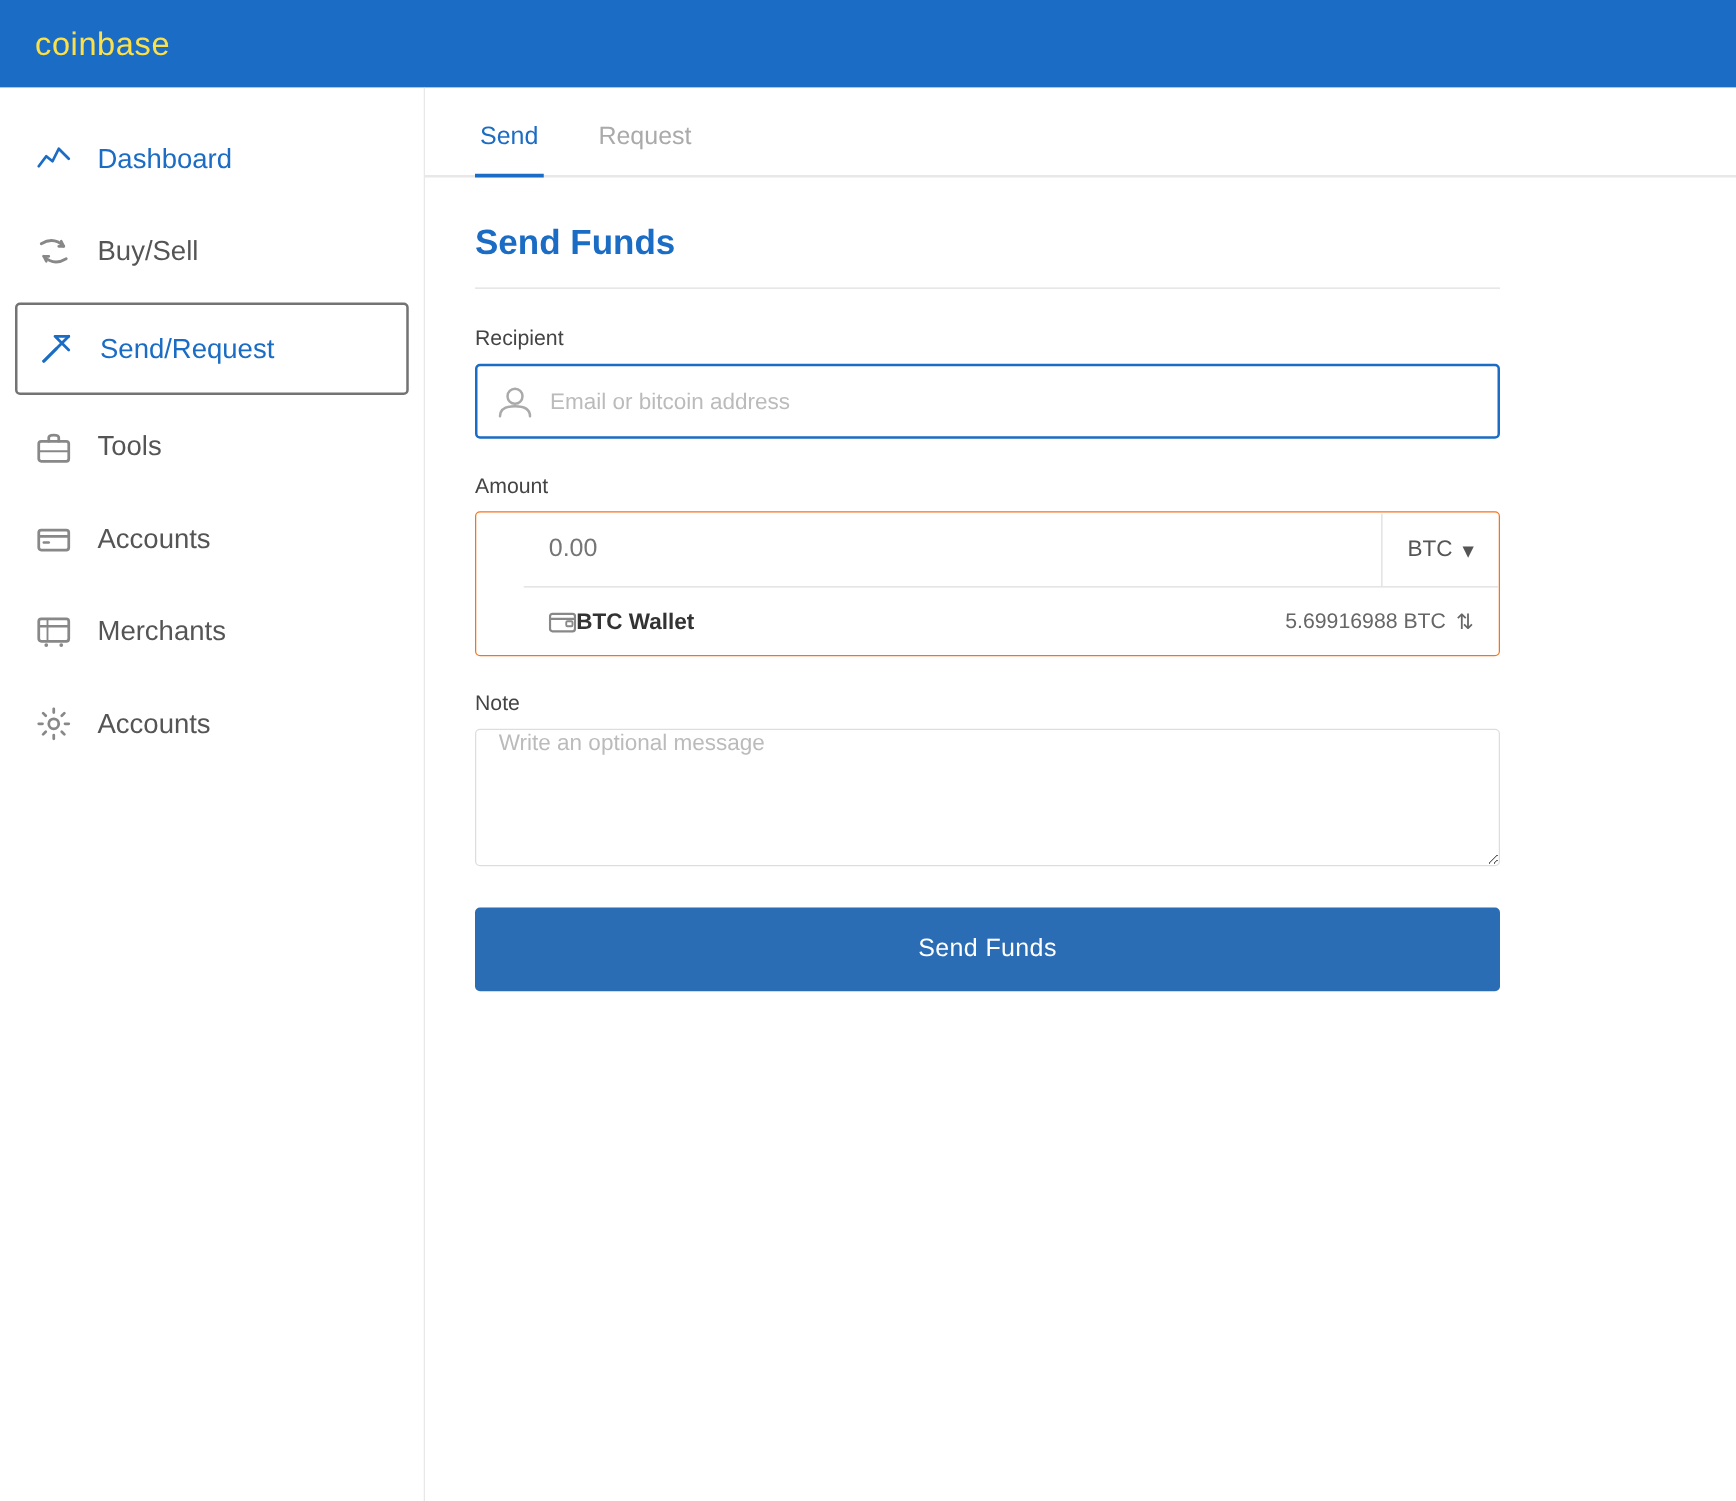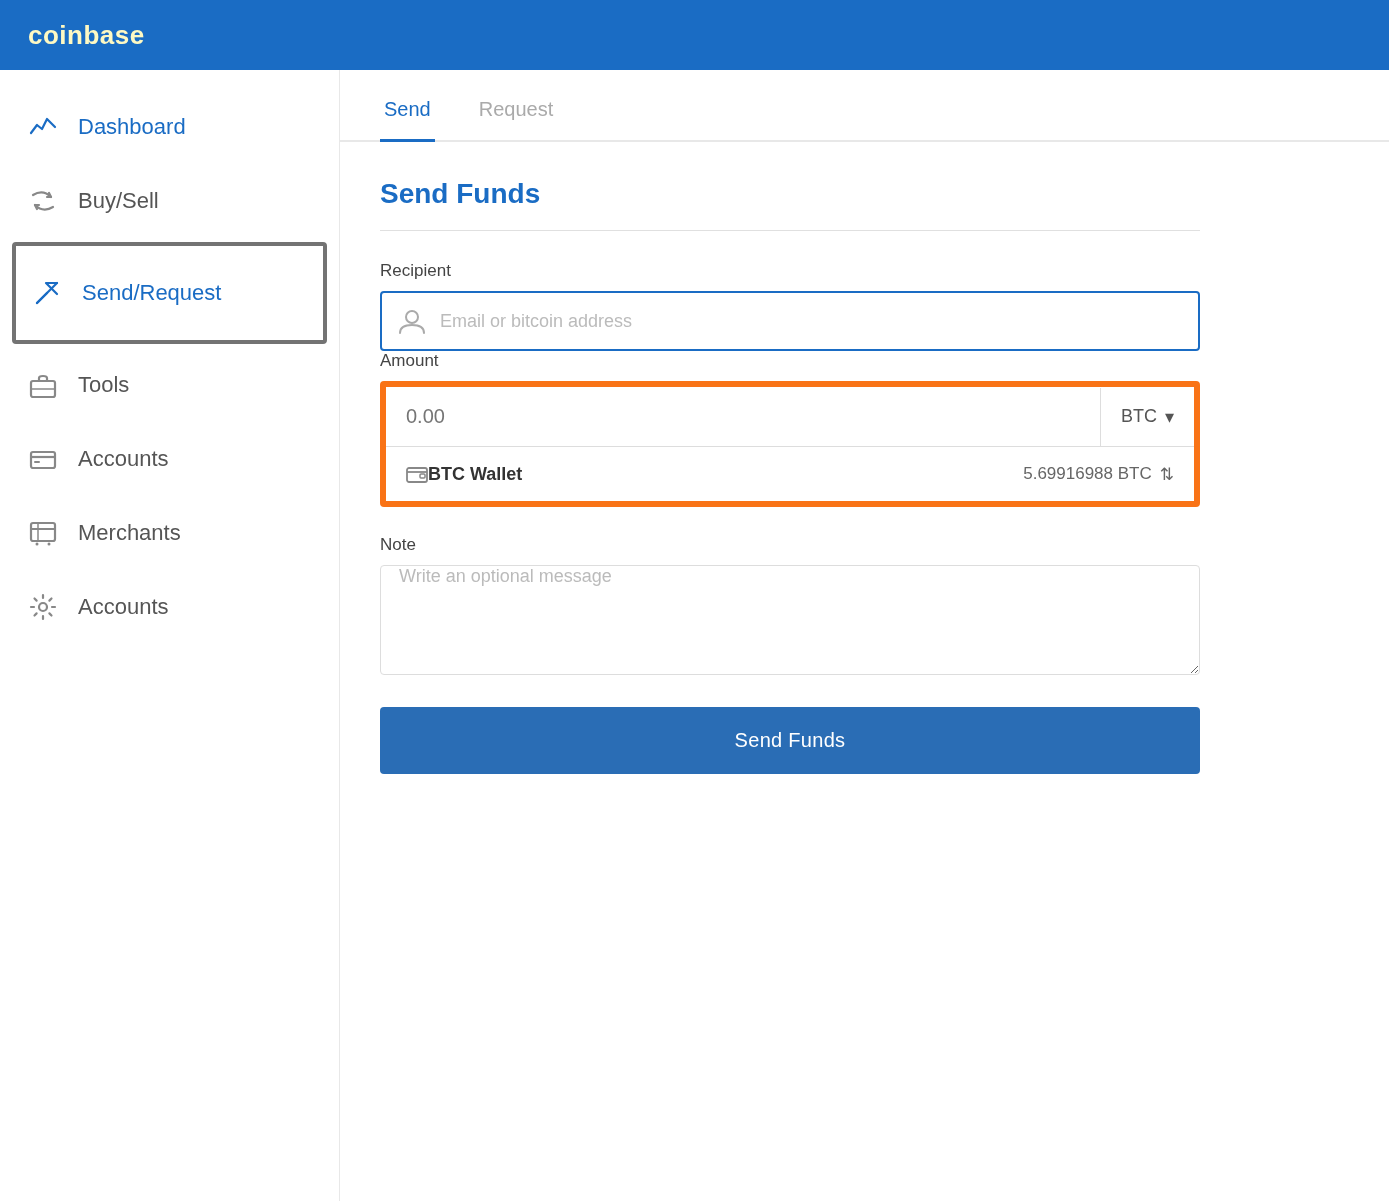--- a/index.html
+++ b/index.html
@@ -8,23 +8,23 @@
     
     .header {
       background: #1a6cc4;
       height: 70px;
       display: flex;
       align-items: center;
       padding: 0 28px;
       flex-shrink: 0;
     }
     .header-logo {
-      color: #fef9c3;
+      color: #fde047;
       font-size: 26px;
-      font-weight: 700;
+      font-weight: 400;
       letter-spacing: 0.5px;
     }
 
     
     .layout {
       display: flex;
       flex: 1;
       overflow: hidden;
     }
 
@@ -37,24 +37,24 @@
       padding: 20px 0;
     }
     .sidebar-item {
       display: flex;
       align-items: center;
       padding: 22px 28px;
       cursor: pointer;
       gap: 20px;
     }
     .sidebar-item.active {
-      border: 4px solid #737373;
+      border: 2px solid #737373;
       margin: 4px 12px;
       border-radius: 4px;
-      padding: 32px 16px;
+      padding: 20px 16px;
     }
     .sidebar-item-label {
       font-size: 22px;
       color: #555;
       font-weight: 400;
     }
     .sidebar-item.active .sidebar-item-label,
     .sidebar-item.nav-active .sidebar-item-label {
       color: #1a6cc4;
     }
@@ -124,44 +124,46 @@
       color: #444;
       margin-bottom: 10px;
       font-weight: 500;
     }
     .recipient-field {
       display: flex;
       align-items: center;
       border: 2px solid #1a6cc4;
       border-radius: 4px;
       padding: 14px 16px;
+      margin-bottom: 28px;
       gap: 14px;
     }
     .recipient-icon {
       color: #aaa;
       font-size: 24px;
       flex-shrink: 0;
     }
     .recipient-input {
       flex: 1;
       border: none;
       outline: none;
       font-size: 18px;
       color: #555;
       background: transparent;
     }
     .recipient-input::placeholder {
       color: #bbb;
     }
 
     .amount-container {
-      border: 6px solid #f97316;
+      border: 1px solid #f97316;
       border-radius: 4px;
       margin-bottom: 2px;
       overflow: hidden;
+      padding-left: 38px;
     }
     .amount-row {
       display: flex;
       align-items: center;
       border-bottom: 1px solid #ddd;
     }
     .amount-row:last-child {
       border-bottom: none;
     }
     .amount-input {

